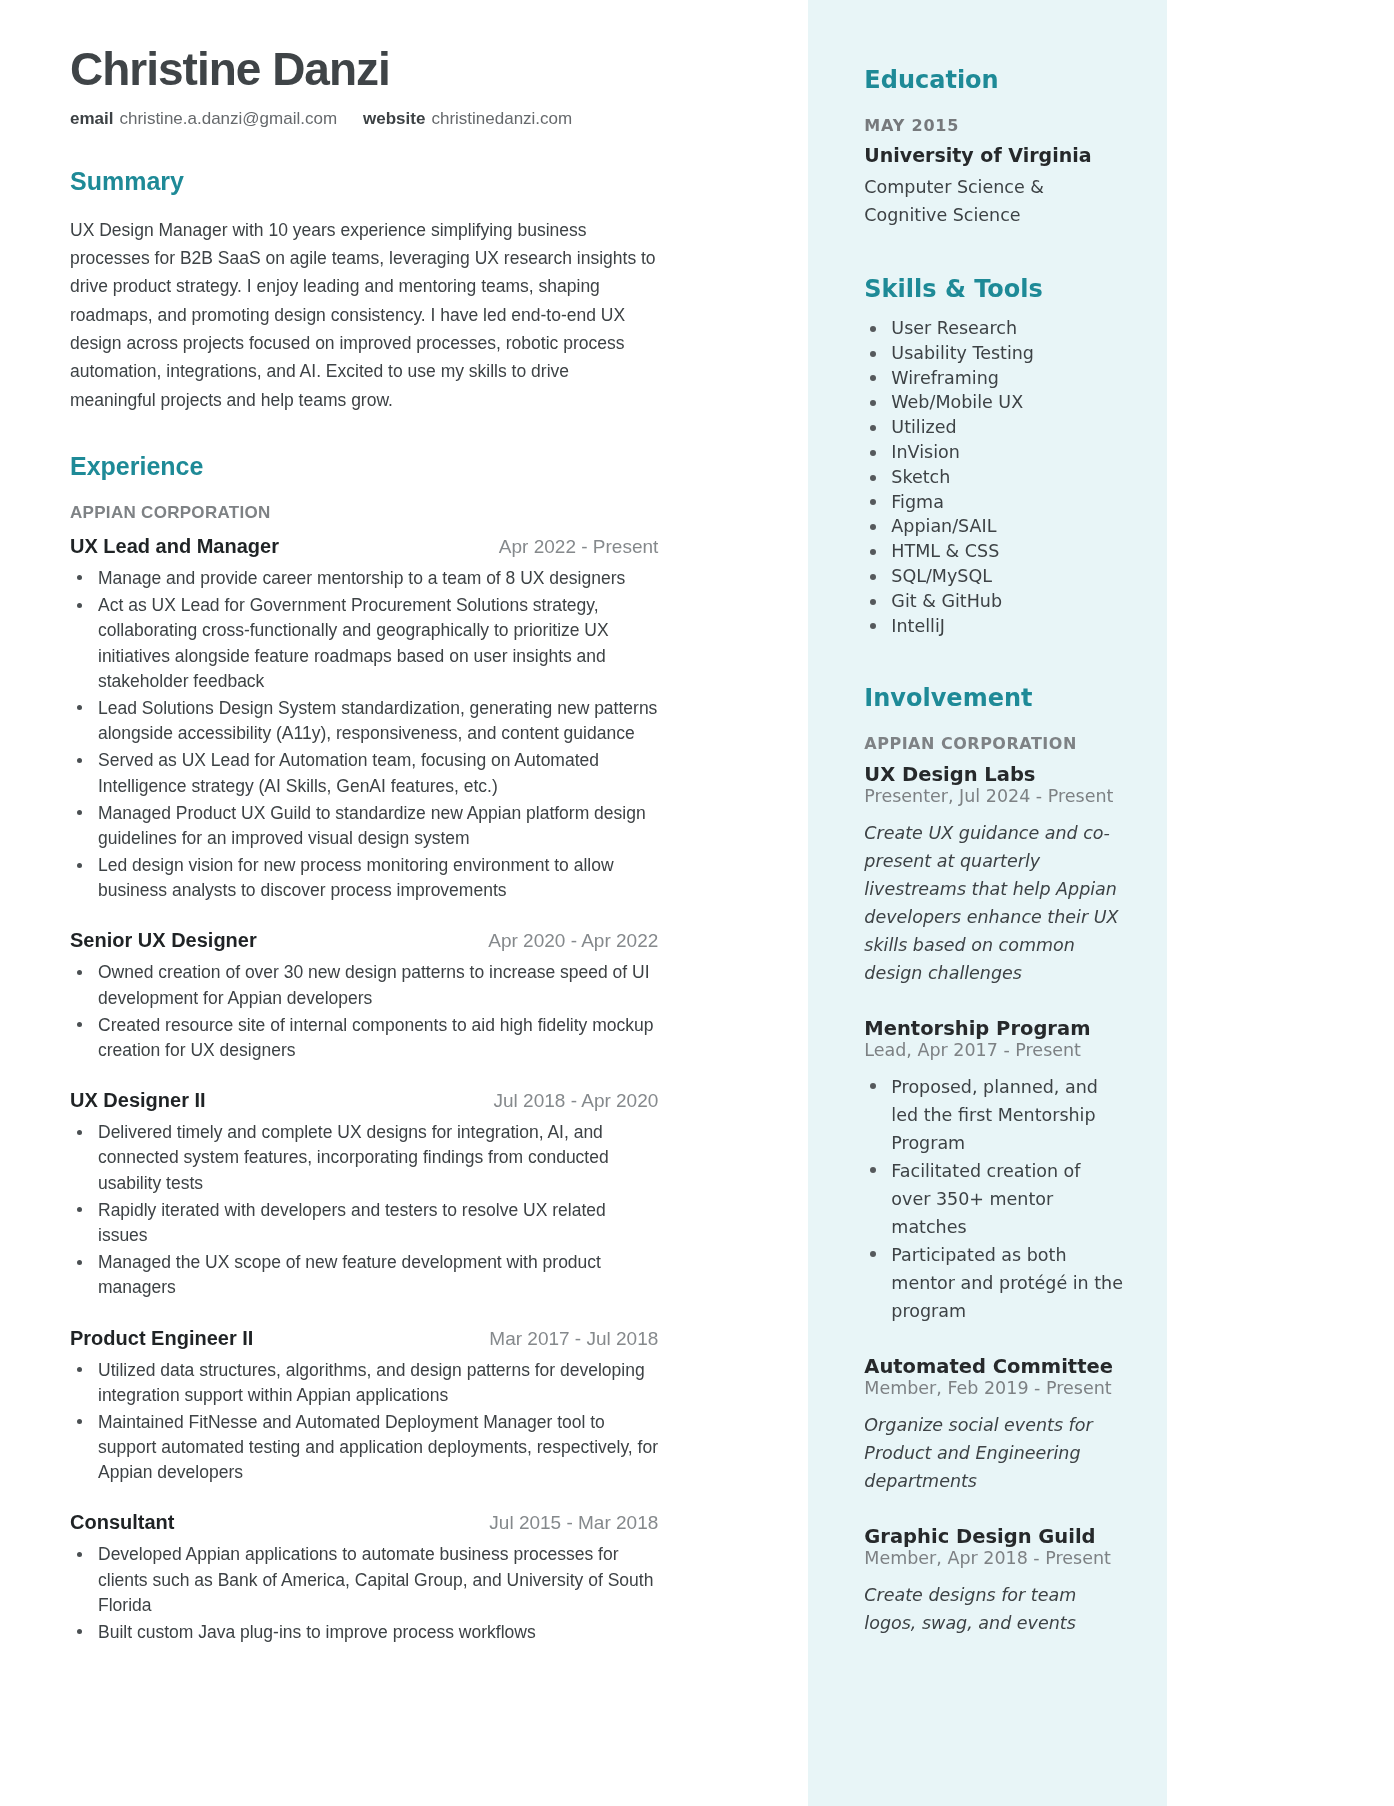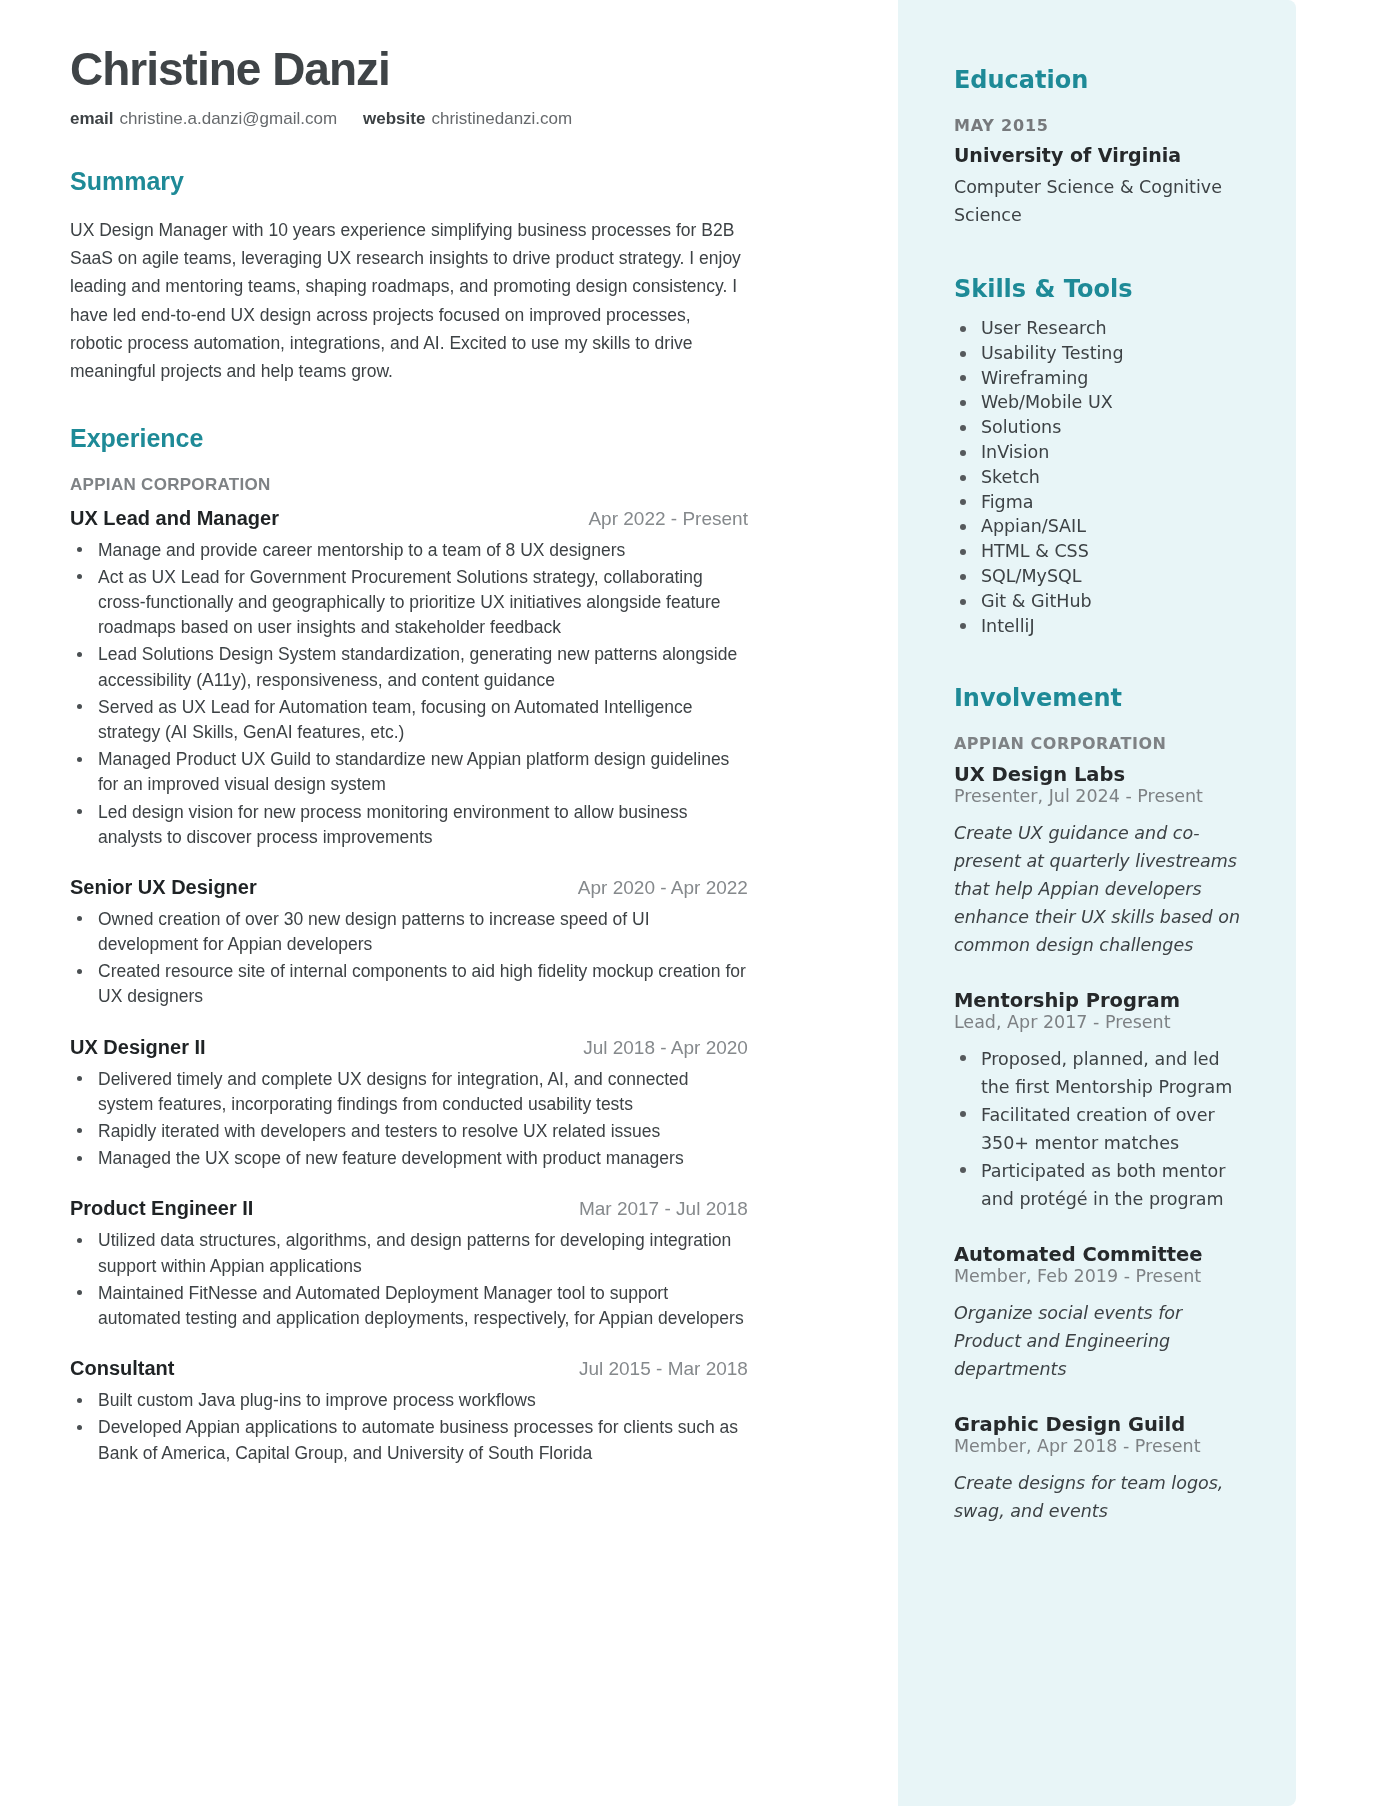--- a/index.html
+++ b/index.html
@@ -1,23 +1,22 @@
 <!DOCTYPE html>
 <html><head>
 <meta charset="utf-8">
 <style>
   * { margin: 0; padding: 0; box-sizing: border-box; }
   html, body { background: #ffffff; }
   .page {
-    width: 1296px; height: 1806px;
+    width: 1167px; height: 1806px;
     display: flex;
     background: #ffffff;
     font-family: "Liberation Sans", sans-serif;
     overflow: hidden;
-    border-radius: 8px;
   }
   
   .main {
     width: 966px;
     padding: 44px 150px 40px 70px;
   }
   .name {
     font-size: 46px;
     font-weight: 800;
     color: #3F4447;
@@ -191,22 +190,22 @@
           <li>Maintained FitNesse and Automated Deployment Manager tool to support automated testing and application deployments, respectively, for Appian developers</li>
         </ul>
       </div>
 
       <div class="role">
         <div class="role-header">
           <span class="role-title">Consultant</span>
           <span class="role-dates">Jul 2015 - Mar 2018</span>
         </div>
         <ul class="bullets">
+          <li>Developed Appian applications to automate business processes for clients such as Bank of America, Capital Group, and University of South Florida</li>
           <li>Built custom Java plug-ins to improve process workflows</li>
-          <li>Developed Appian applications to automate business processes for clients such as Bank of America, Capital Group, and University of South Florida</li>
         </ul>
       </div>
 
     </div>
   </div>
 
   <div class="sidebar">
 
     <div>
       <h2 class="sb-heading">Education</h2>
@@ -215,21 +214,21 @@
       <div class="edu-degree">Computer Science &amp; Cognitive Science</div>
     </div>
 
     <div class="sb-section">
       <h2 class="sb-heading">Skills &amp; Tools</h2>
       <ul class="sb-list">
         <li>User Research</li>
         <li>Usability Testing</li>
         <li>Wireframing</li>
         <li>Web/Mobile UX</li>
-        <li>Solutions</li>
+        <li>Utilized</li>
         <li>InVision</li>
         <li>Sketch</li>
         <li>Figma</li>
         <li>Appian/SAIL</li>
         <li>HTML &amp; CSS</li>
         <li>SQL/MySQL</li>
         <li>Git &amp; GitHub</li>
         <li>IntelliJ</li>
       </ul>
     </div>

